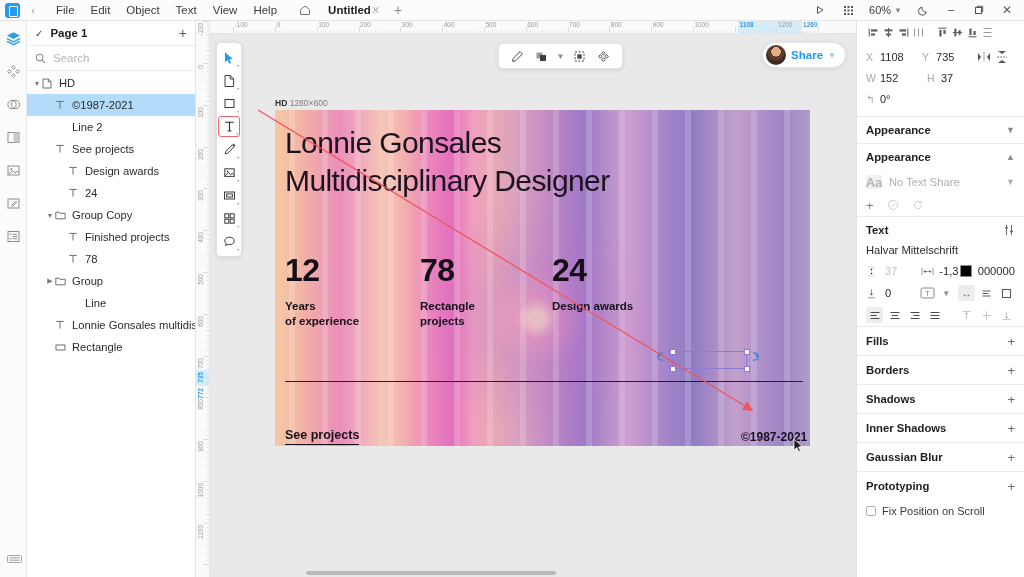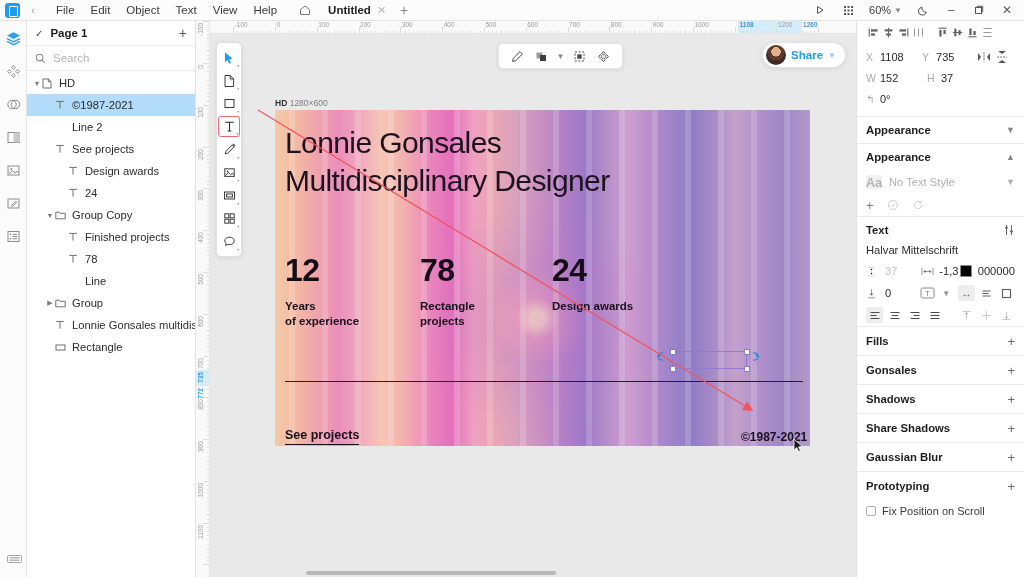--- a/index.html
+++ b/index.html
@@ -32,21 +32,21 @@
     width: 18px; text-align: center; color: #9a9a9a; font-size: 11px;
     margin-left: 4px;
   }
   .menu-items { display: flex; align-items: center; margin-left: 6px; }
   .menu-item {
     padding: 2px 8px; color: #3a3a3a; font-size: 11.5px; cursor: default;
   }
   .tabzone { display: flex; align-items: center; margin-left: 14px; }
   .home-icon { width: 22px; text-align: center; color: #777; font-size: 12px; }
   .doc-tab {
-    display: flex; align-items: center; gap: 6px;
+    display: flex; align-items: center; gap: 0;
     padding: 2px 7px; font-size: 11.5px; color: #222; font-weight: 600;
   }
   .doc-tab .tab-x { color: #b5b5b5; font-size: 11px; font-weight: 400; }
   .tab-plus { color: #8a8a8a; font-size: 14px; margin-left: 7px; }
   .menubar-right {
     margin-left: auto; display: flex; align-items: center; gap: 2px;
     padding-right: 4px;
   }
   .mb-btn {
     width: 26px; height: 20px; display: flex; align-items: center;
@@ -591,32 +591,32 @@
         <div class="lrow">
           <span class="ldisc" style="margin-left: 31px;"></span>
           <span class="lico">
             <svg width="10" height="10" viewBox="0 0 10 10">
               <path d="M1.2 1.4h7.6M5 1.6v7" fill="none" stroke="#6f6f6f" stroke-width="1"></path>
             </svg>
           </span>
           <span class="ltxt">78</span>
         </div>
         <div class="lrow">
-          <span class="ldisc" style="margin-left: 31px;"></span>
-          <span class="lico"></span>
-          <span class="ltxt">Line</span>
-        </div>
-        <div class="lrow">
           <span class="ldisc" style="margin-left: 18px;">▶</span>
           <span class="lico">
             <svg width="11" height="10" viewBox="0 0 11 10">
               <path d="M.8 2.2h3.2l.9 1.1h5.3v5.5H.8z" fill="none" stroke="#6f6f6f" stroke-width="1"></path>
             </svg>
           </span>
           <span class="ltxt">Group</span>
+        </div>
+        <div class="lrow">
+          <span class="ldisc" style="margin-left: 31px;"></span>
+          <span class="lico"></span>
+          <span class="ltxt">Line</span>
         </div>
         <div class="lrow">
           <span class="ldisc" style="margin-left: 18px;"></span>
           <span class="lico">
             <svg width="10" height="10" viewBox="0 0 10 10">
               <path d="M1.2 1.4h7.6M5 1.6v7" fill="none" stroke="#6f6f6f" stroke-width="1"></path>
             </svg>
           </span>
           <span class="ltxt">Lonnie Gonsales multidisciplin</span>
         </div>
@@ -1249,21 +1249,21 @@
       </div>
     </div>
 
     <div class="sec">
       <div class="sec-head">
         <span class="sec-title">Appearance</span>
         <span class="sec-act chev">▲</span>
       </div>
       <div class="style-row">
         <span class="aa-chip">Aa</span>
-        <span class="style-name">No Text Style</span>
+        <span class="style-name">No Text Share</span>
         <span class="style-chev">▼</span>
       </div>
       <div class="style-btns">
         <span>+</span>
         <span class="dim">
           <svg width="12" height="12" viewBox="0 0 12 12">
               <circle cx="6" cy="6" r="4.6" fill="none" stroke="#cfcfcf" stroke-width="1"></circle>
               <path d="M3.9 6 5.4 7.6 8.1 4.6" fill="none" stroke="#cfcfcf" stroke-width="1"></path>
             </svg>
         </span>
@@ -1418,29 +1418,29 @@
         </div>
       </div>
     </div>
 
     <div id="simple-sections">
         <div class="simple-sec">
           <span class="sec-title">Fills</span>
           <span class="sec-act">+</span>
         </div>
         <div class="simple-sec">
-          <span class="sec-title">Gonsales</span>
+          <span class="sec-title">Borders</span>
           <span class="sec-act">+</span>
         </div>
         <div class="simple-sec">
           <span class="sec-title">Shadows</span>
           <span class="sec-act">+</span>
         </div>
         <div class="simple-sec">
-          <span class="sec-title">Share Shadows</span>
+          <span class="sec-title">Inner Shadows</span>
           <span class="sec-act">+</span>
         </div>
         <div class="simple-sec">
           <span class="sec-title">Gaussian Blur</span>
           <span class="sec-act">+</span>
         </div>
         <div class="simple-sec">
           <span class="sec-title">Prototyping</span>
           <span class="sec-act">+</span>
         </div>

